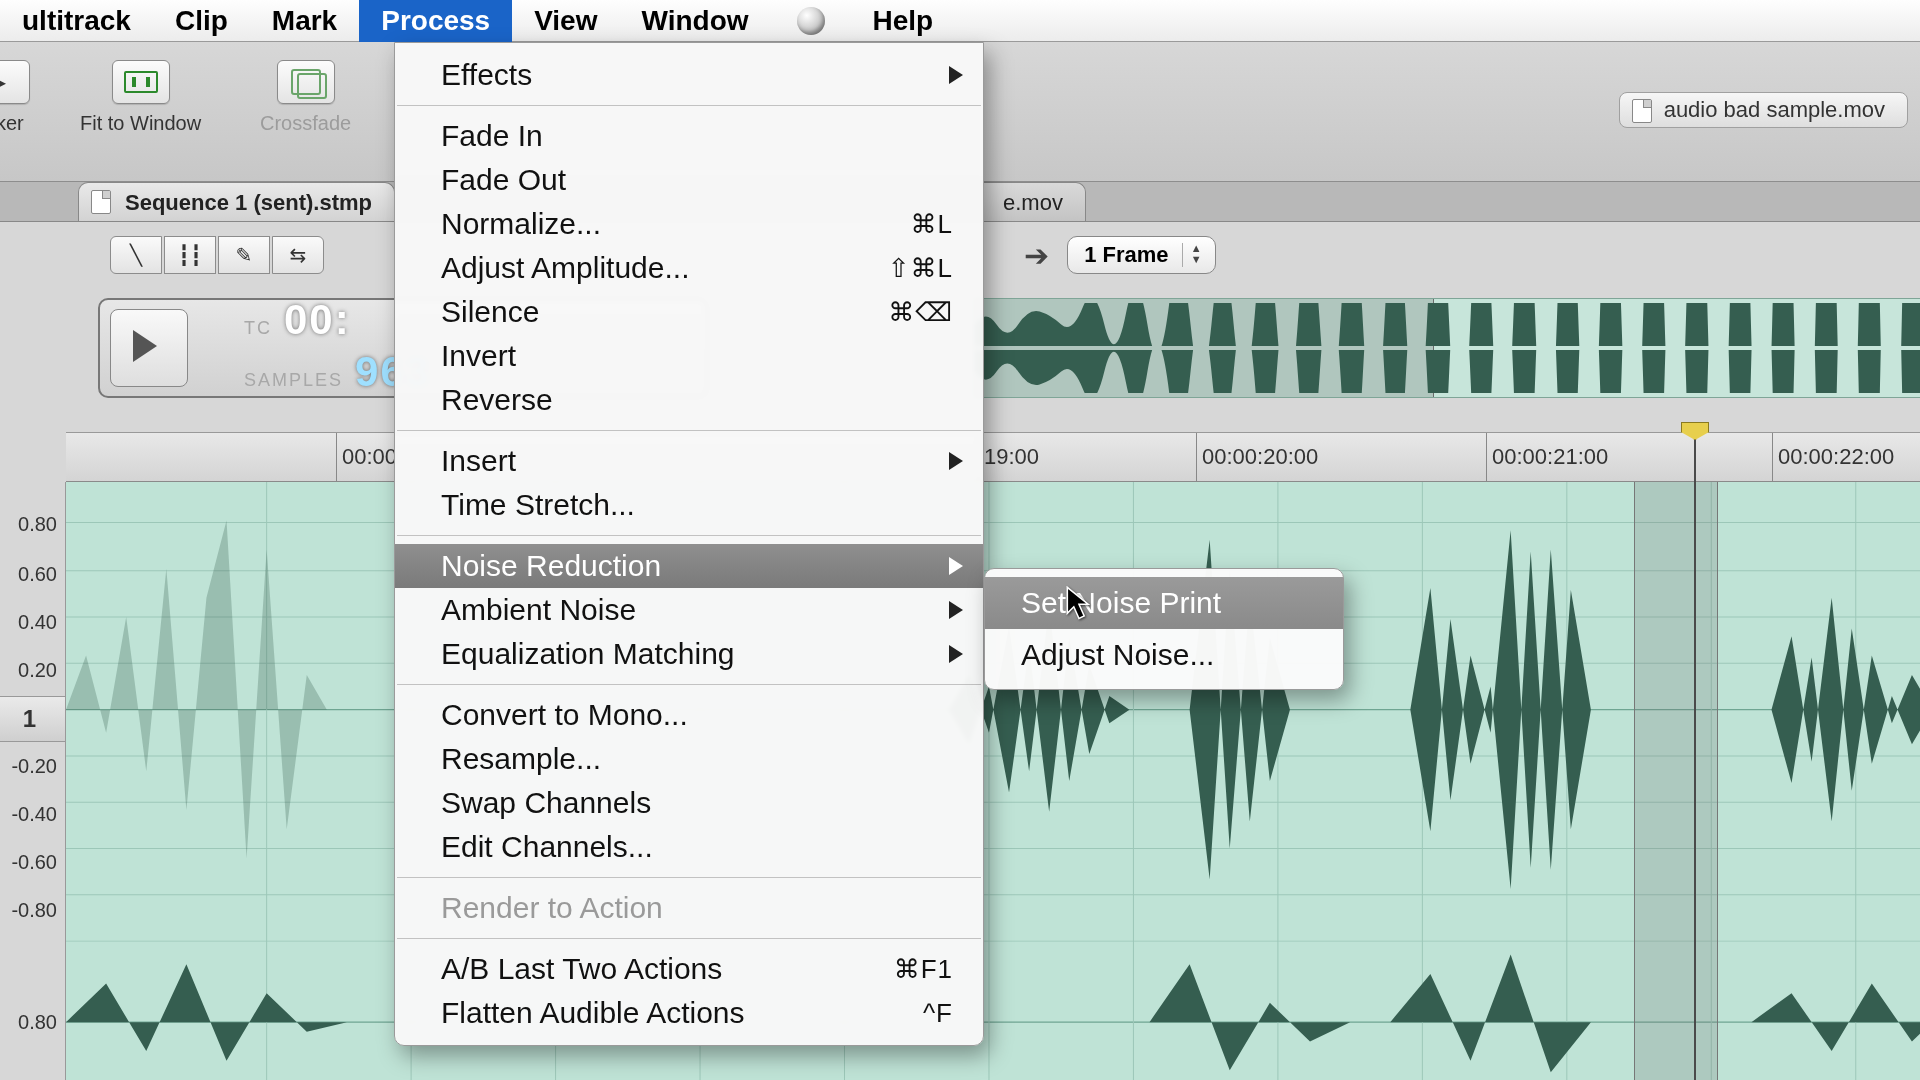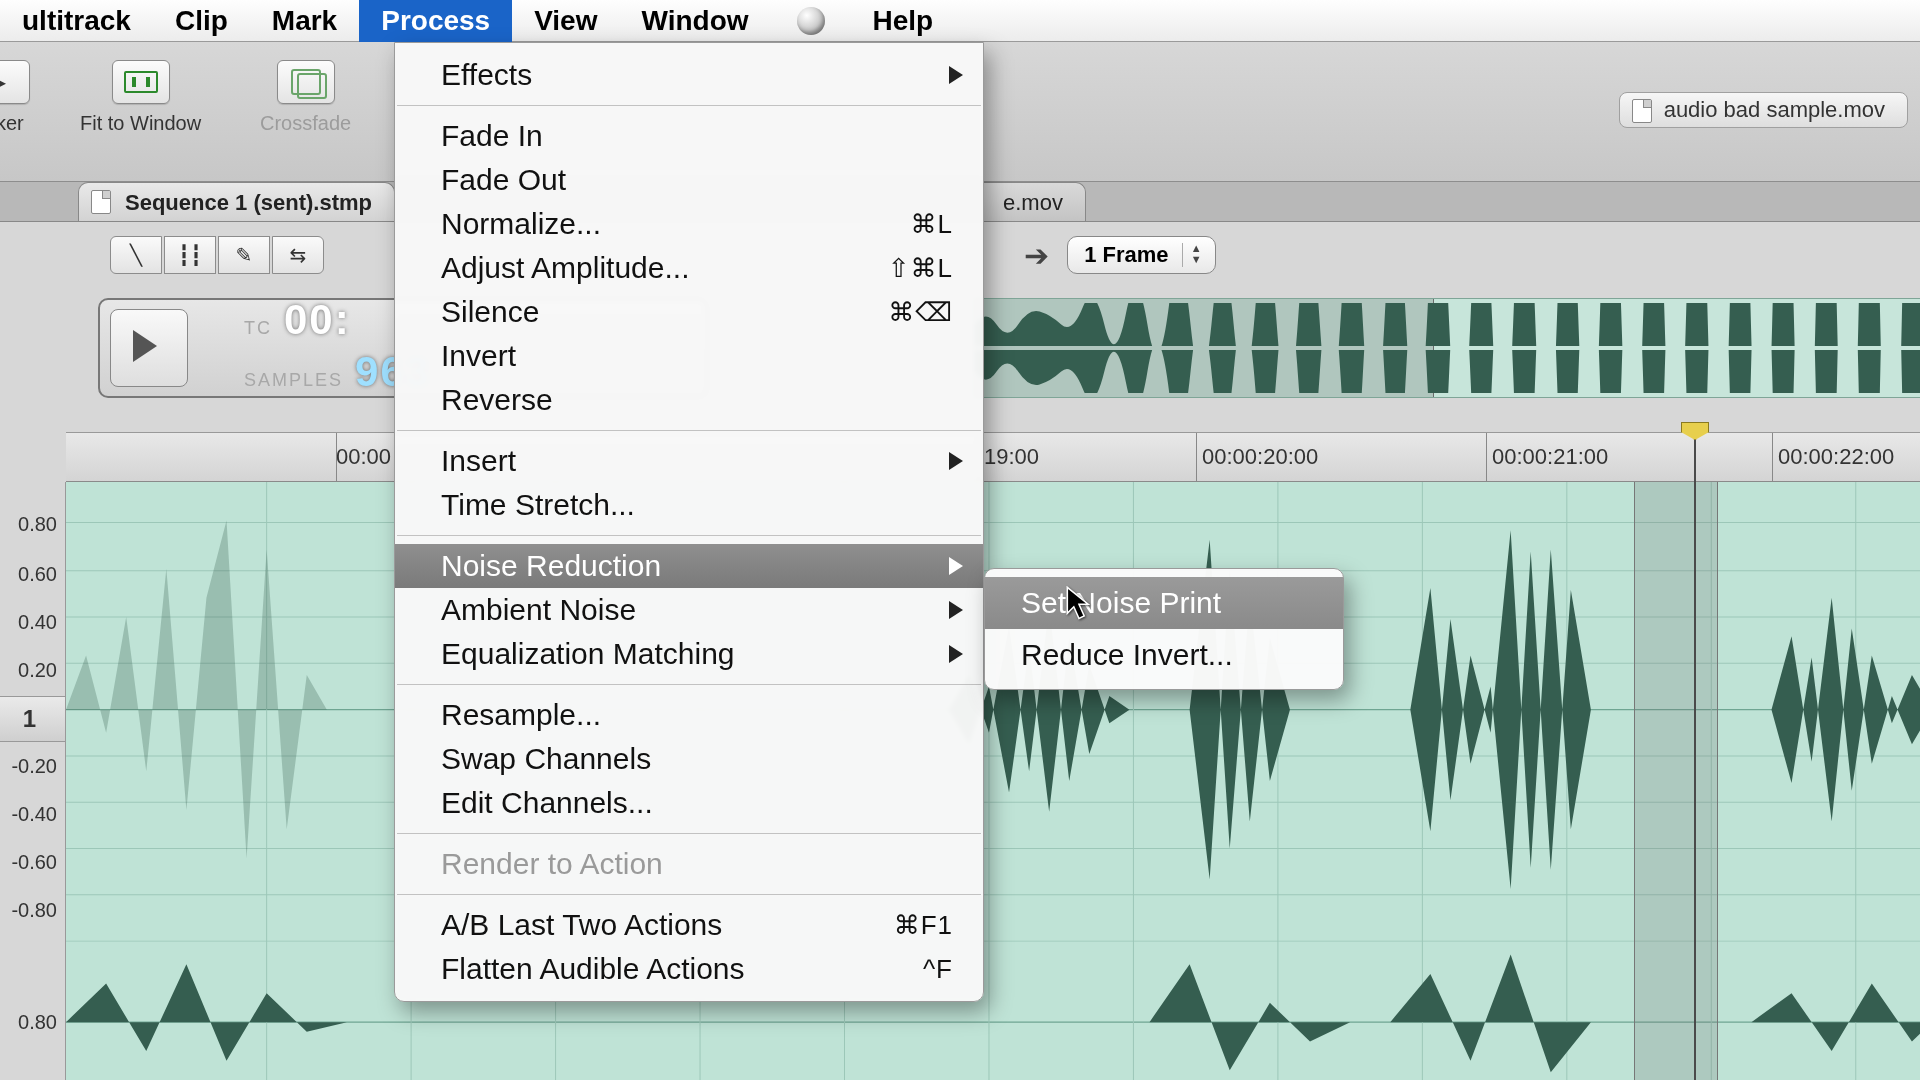--- a/index.html
+++ b/index.html
@@ -185,21 +185,21 @@
       <svg class="ovw top" viewBox="0 0 1000 40" preserveAspectRatio="none">
           <path fill="#355e50" d="M0 20 Q10 5 20 20 T40 20 T60 8 T80 20 T100 4 T120 20 T140 10 T160 20 T180 2 T200 20 T220 14 T240 20 T260 6 T280 20 T300 12 T320 20 T340 3 T360 20 T380 16 T400 20 T420 5 T440 20 T460 9 T480 20 T500 2 T520 20 T540 14 T560 20 T580 7 T600 20 T620 11 T640 20 T660 4 T680 20 T700 15 T720 20 T740 6 T760 20 T780 10 T800 20 T820 3 T840 20 T860 13 T880 20 T900 5 T920 20 T940 12 T960 20 T980 7 T1000 20 V40 H0 Z"></path>
         </svg>
       <svg class="ovw bot" viewBox="0 0 1000 40" preserveAspectRatio="none">
           <path fill="#355e50" d="M0 20 Q10 35 20 20 T40 20 T60 32 T80 20 T100 36 T120 20 T140 30 T160 20 T180 38 T200 20 T220 26 T240 20 T260 34 T280 20 T300 28 T320 20 T340 37 T360 20 T380 24 T400 20 T420 35 T440 20 T460 31 T480 20 T500 38 T520 20 T540 26 T560 20 T580 33 T600 20 T620 29 T640 20 T660 36 T680 20 T700 25 T720 20 T740 34 T760 20 T780 30 T800 20 T820 37 T840 20 T860 27 T880 20 T900 35 T920 20 T940 28 T960 20 T980 33 T1000 20 V0 H0 Z"></path>
         </svg>
     </div>
 
     <div class="ruler">
       <div class="tk" style="left:270px">
-          <span style="">00:00</span>
+          <span style="margin-left:6px">00:00</span>
         </div>
       <div class="tk" style="left:912px">
           <span style="margin-left:6px">19:00</span>
         </div>
       <div class="tk" style="left:1130px">
           <span style="margin-left:6px">00:00:20:00</span>
         </div>
       <div class="tk" style="left:1420px">
           <span style="margin-left:6px">00:00:21:00</span>
         </div>
@@ -308,20 +308,23 @@
       <span>Noise Reduction</span>
     </div>
     <div class="row sub">
       <span>Ambient Noise</span>
     </div>
     <div class="row sub">
       <span>Equalization Matching</span>
     </div>
     <div class="sep"></div>
     <div class="row">
+      <span>Convert to Mono...</span>
+    </div>
+    <div class="row">
       <span>Resample...</span>
     </div>
     <div class="row">
       <span>Swap Channels</span>
     </div>
     <div class="row">
       <span>Edit Channels...</span>
     </div>
     <div class="sep"></div>
     <div class="row dis">
@@ -333,20 +336,20 @@
       <span class="sc">⌘F1</span>
     </div>
     <div class="row">
       <span>Flatten Audible Actions</span>
       <span class="sc">^F</span>
     </div>
   </div>
 
 <div class="submenu" id="noise-sub" style="left:984px;top:568px;width:360px">
     <div class="row hl">Set Noise Print</div>
-    <div class="row">Reduce Invert...</div>
+    <div class="row">Adjust Noise...</div>
   </div>
 
 <div class="cursor" style="left:1066px;top:586px">
   <svg viewBox="0 0 20 28">
       <path d="M1 1 L1 21 L6 16 L10 25 L14 23 L10 14 L17 14 Z" fill="#000" stroke="#fff" stroke-width="1.2"></path>
     </svg>
 </div>
 
 </body></html>

